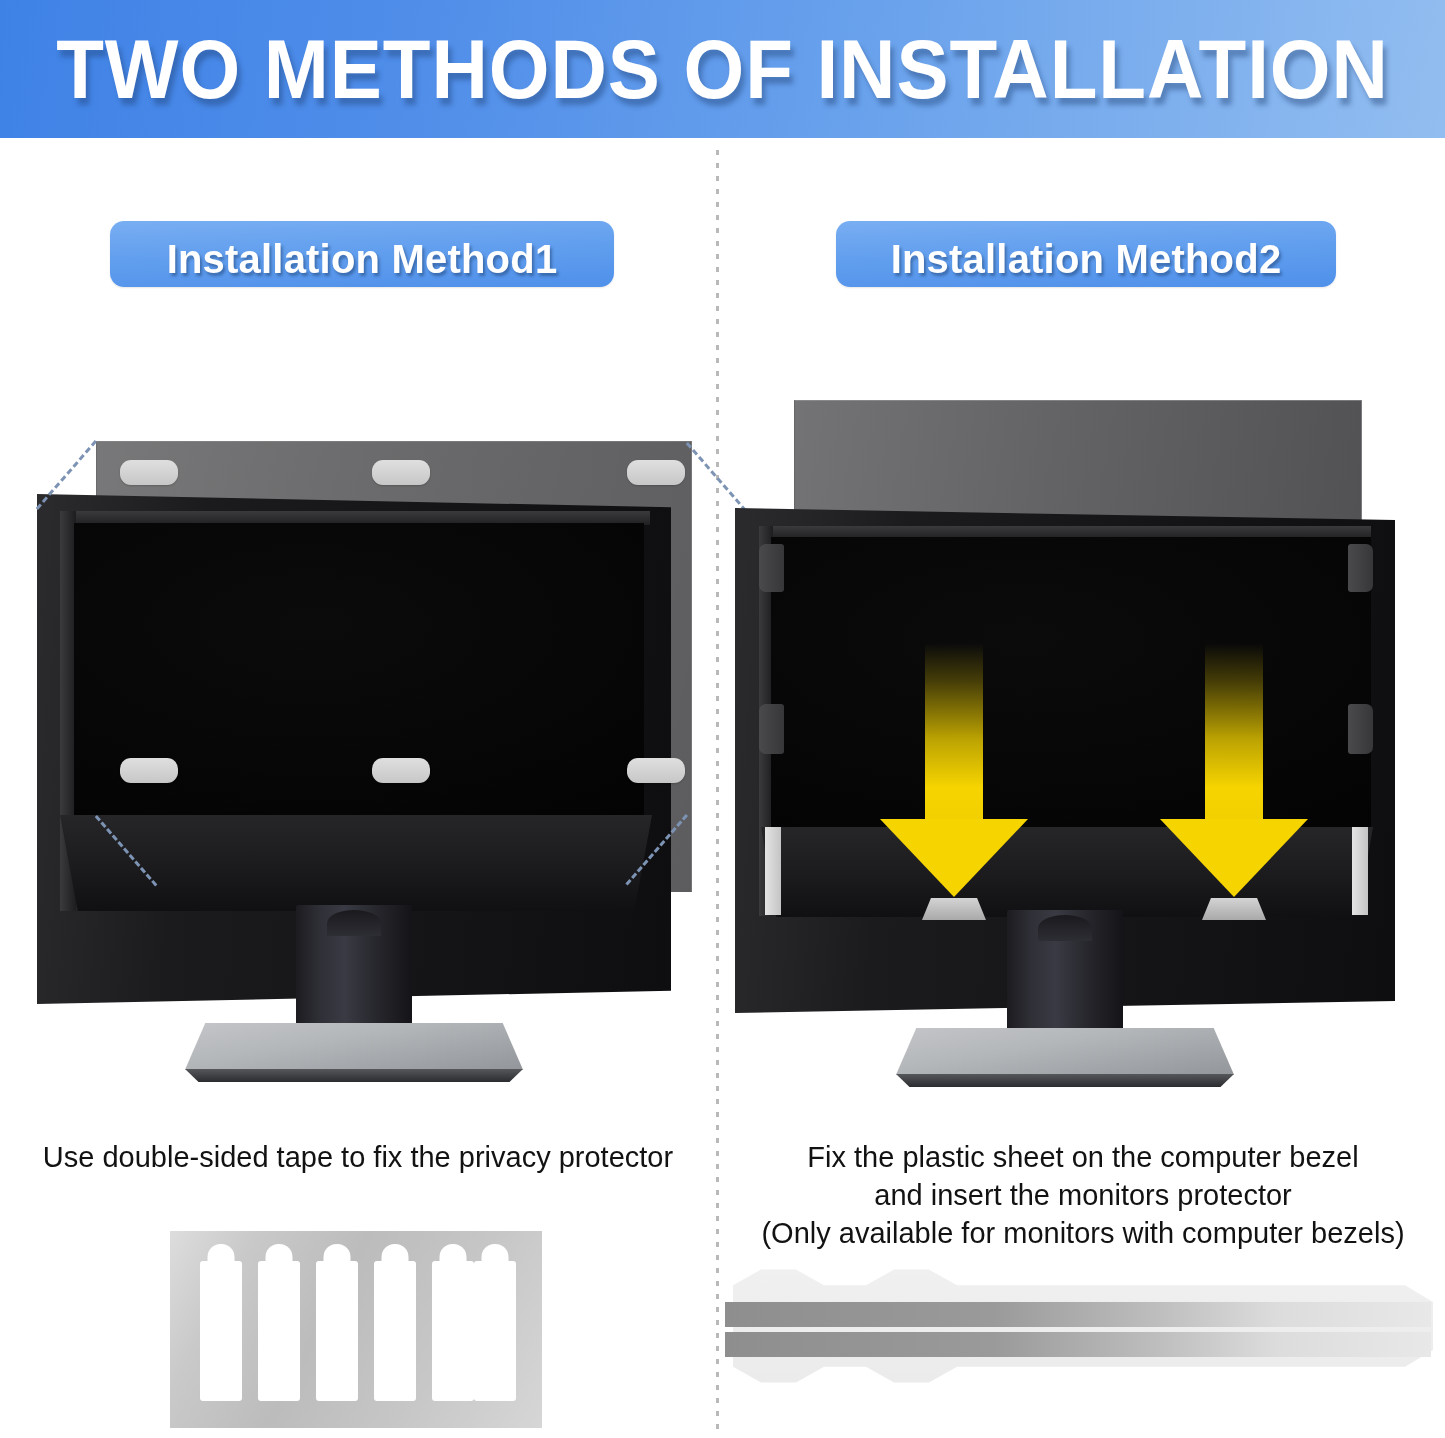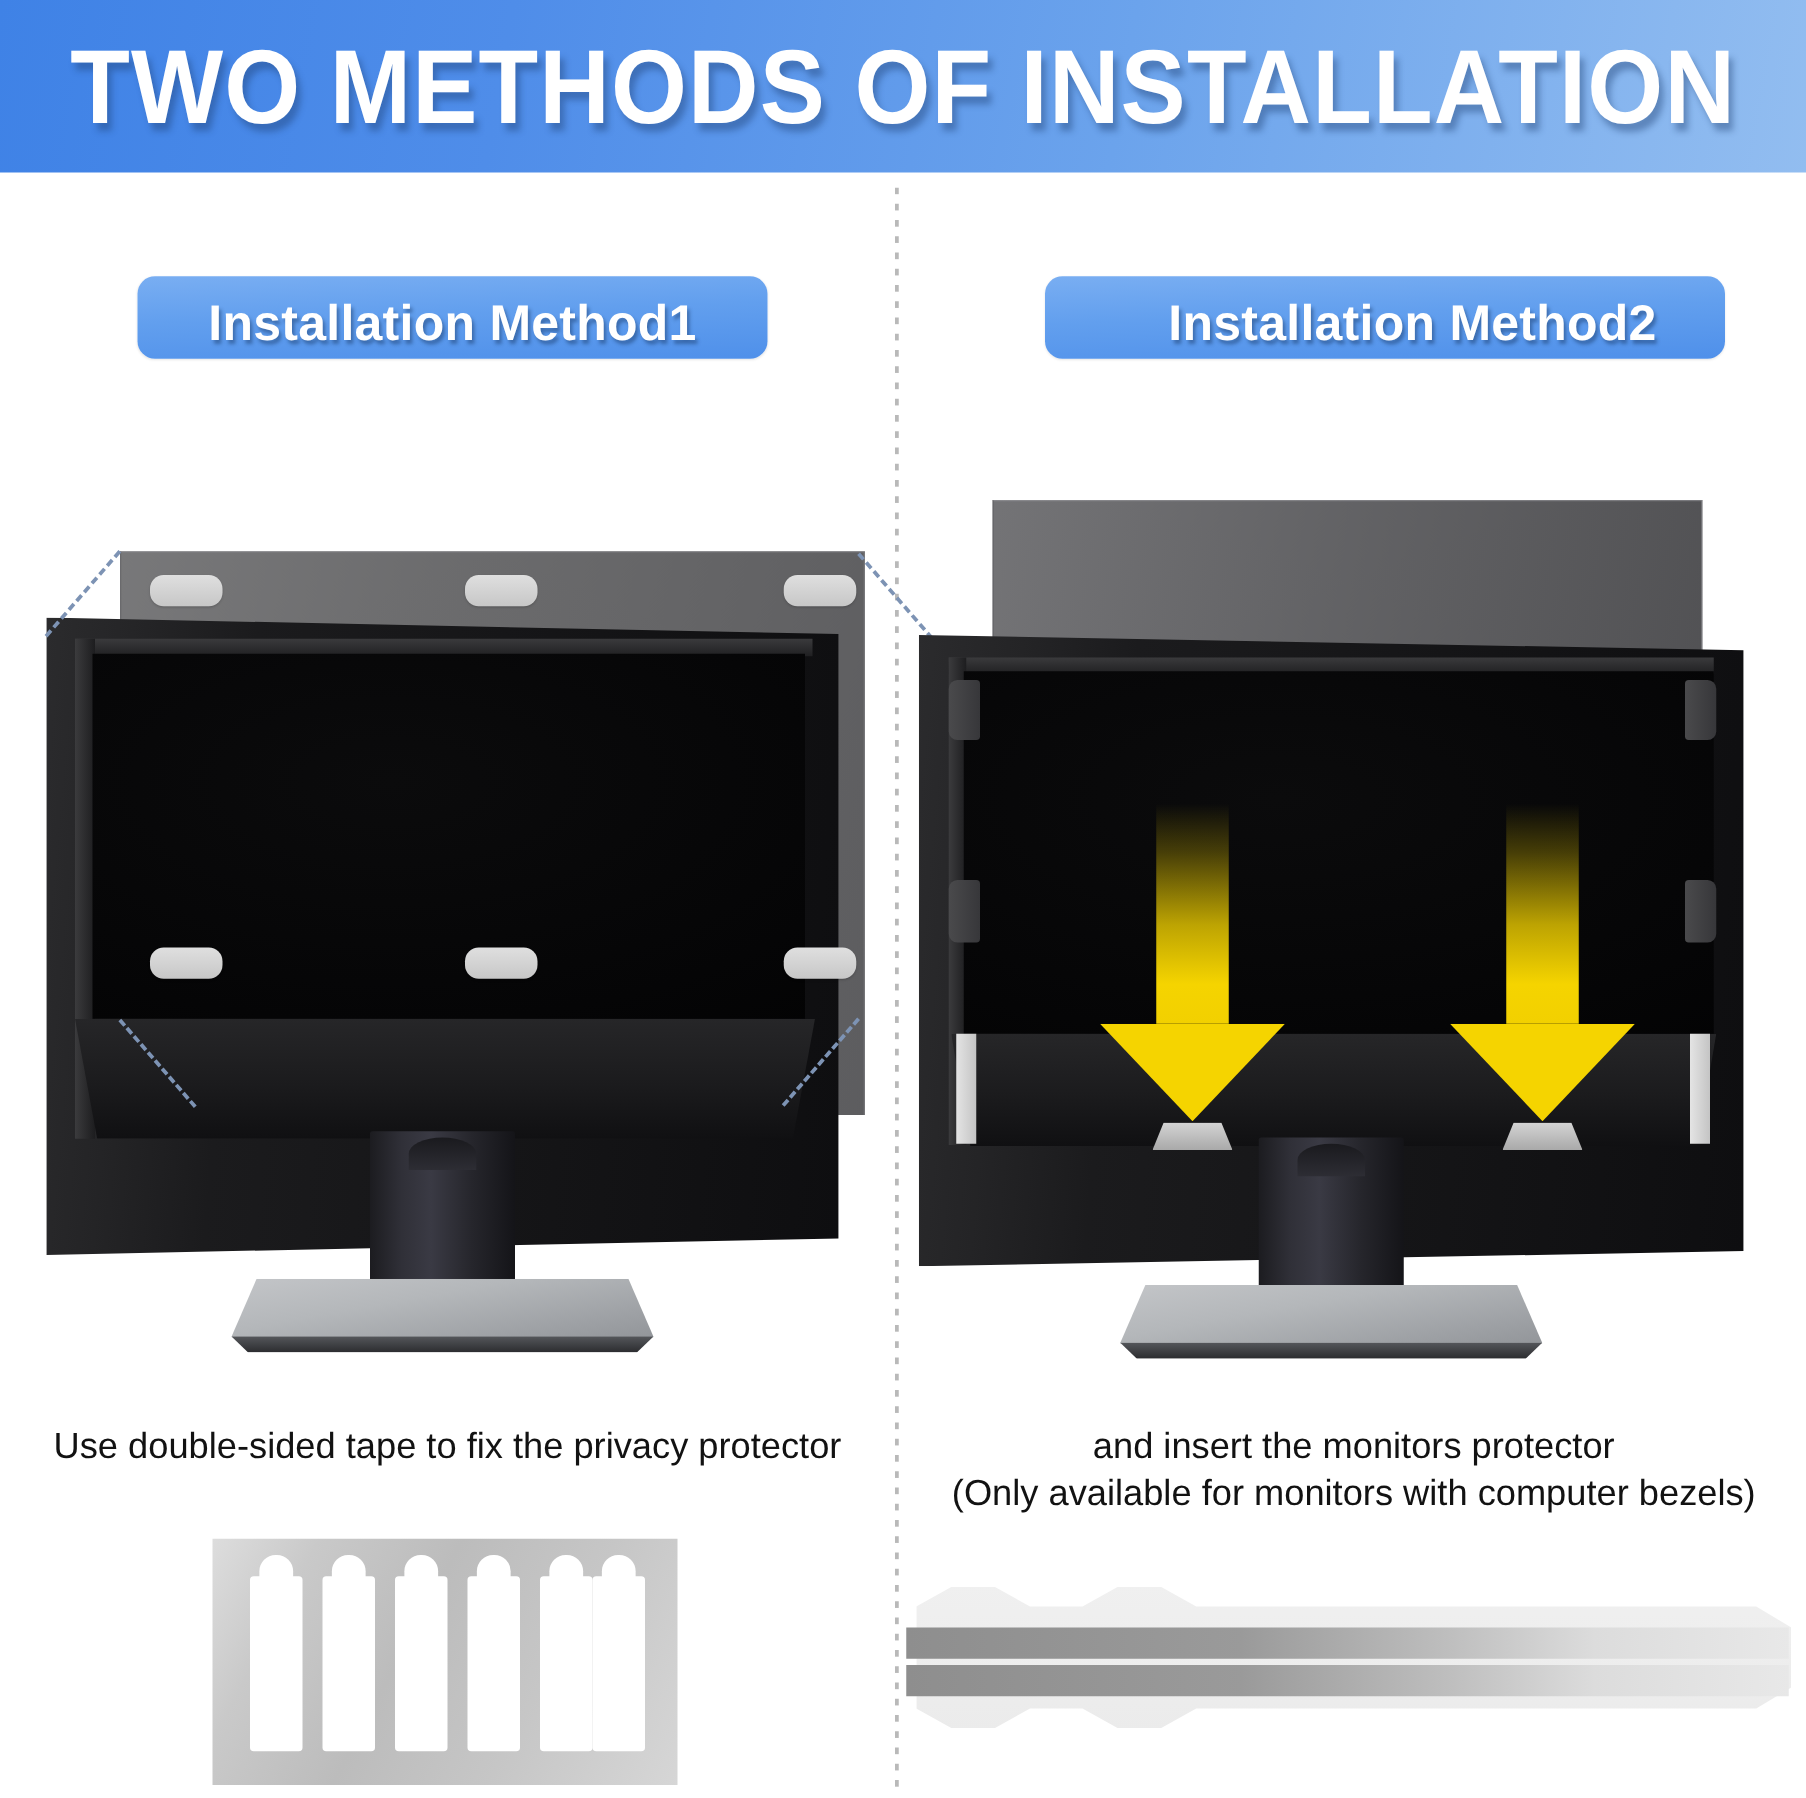--- a/index.html
+++ b/index.html
@@ -44,21 +44,21 @@
 
   
   .badge{
     position:absolute;top:83px;height:66px;
     border-radius:14px;
     background:linear-gradient(178deg,#79aef2 0%,#629fee 45%,#4f90ea 100%);
     display:flex;align-items:center;justify-content:center;
     box-shadow:0 1px 2px rgba(0,0,0,.10);
   }
   .badge-left{left:110px;width:504px;}
-  .badge-right{left:117px;width:500px;padding-left:44px;}
+  .badge-right{left:117px;width:500px;}
   .badge-label{
     font-size:40px;font-weight:bold;color:#ffffff;
     letter-spacing:0.2px;white-space:nowrap;
     text-shadow:2px 3px 3px rgba(20,50,95,.45);
     margin-top:10px;
   }
 
   
   .monitor{position:absolute;}
 
@@ -306,20 +306,21 @@
     <div class="bottom-tab" style="left:203px;top:500px;width:64px;height:22px;"></div>
     <div class="bottom-tab" style="left:483px;top:500px;width:64px;height:22px;"></div>
 
     <div class="stand-neck" style="left:288px;top:512px;width:116px;height:136px;"></div>
     <div class="stand-hole-mask" style="left:319px;top:517px;width:54px;height:26px;"></div>
     <div class="stand-base" style="left:177px;top:630px;width:338px;height:60px;"></div>
     <div class="stand-base-edge" style="left:177px;top:676px;width:338px;height:13px;"></div>
   </div>
 
   <div class="caption caption-right">
+    <div>Fix the plastic sheet on the computer bezel</div>
     <div>and insert the monitors protector</div>
     <div>(Only available for monitors with computer bezels)</div>
   </div>
 
   <div class="plastic-wrap">
     <div class="plastic-back"></div>
     <div class="plastic-bar" style="left:0;top:36px;width:706px;"></div>
     <div class="plastic-bar" style="left:0;top:66px;width:706px;"></div>
   </div>
 </div>

